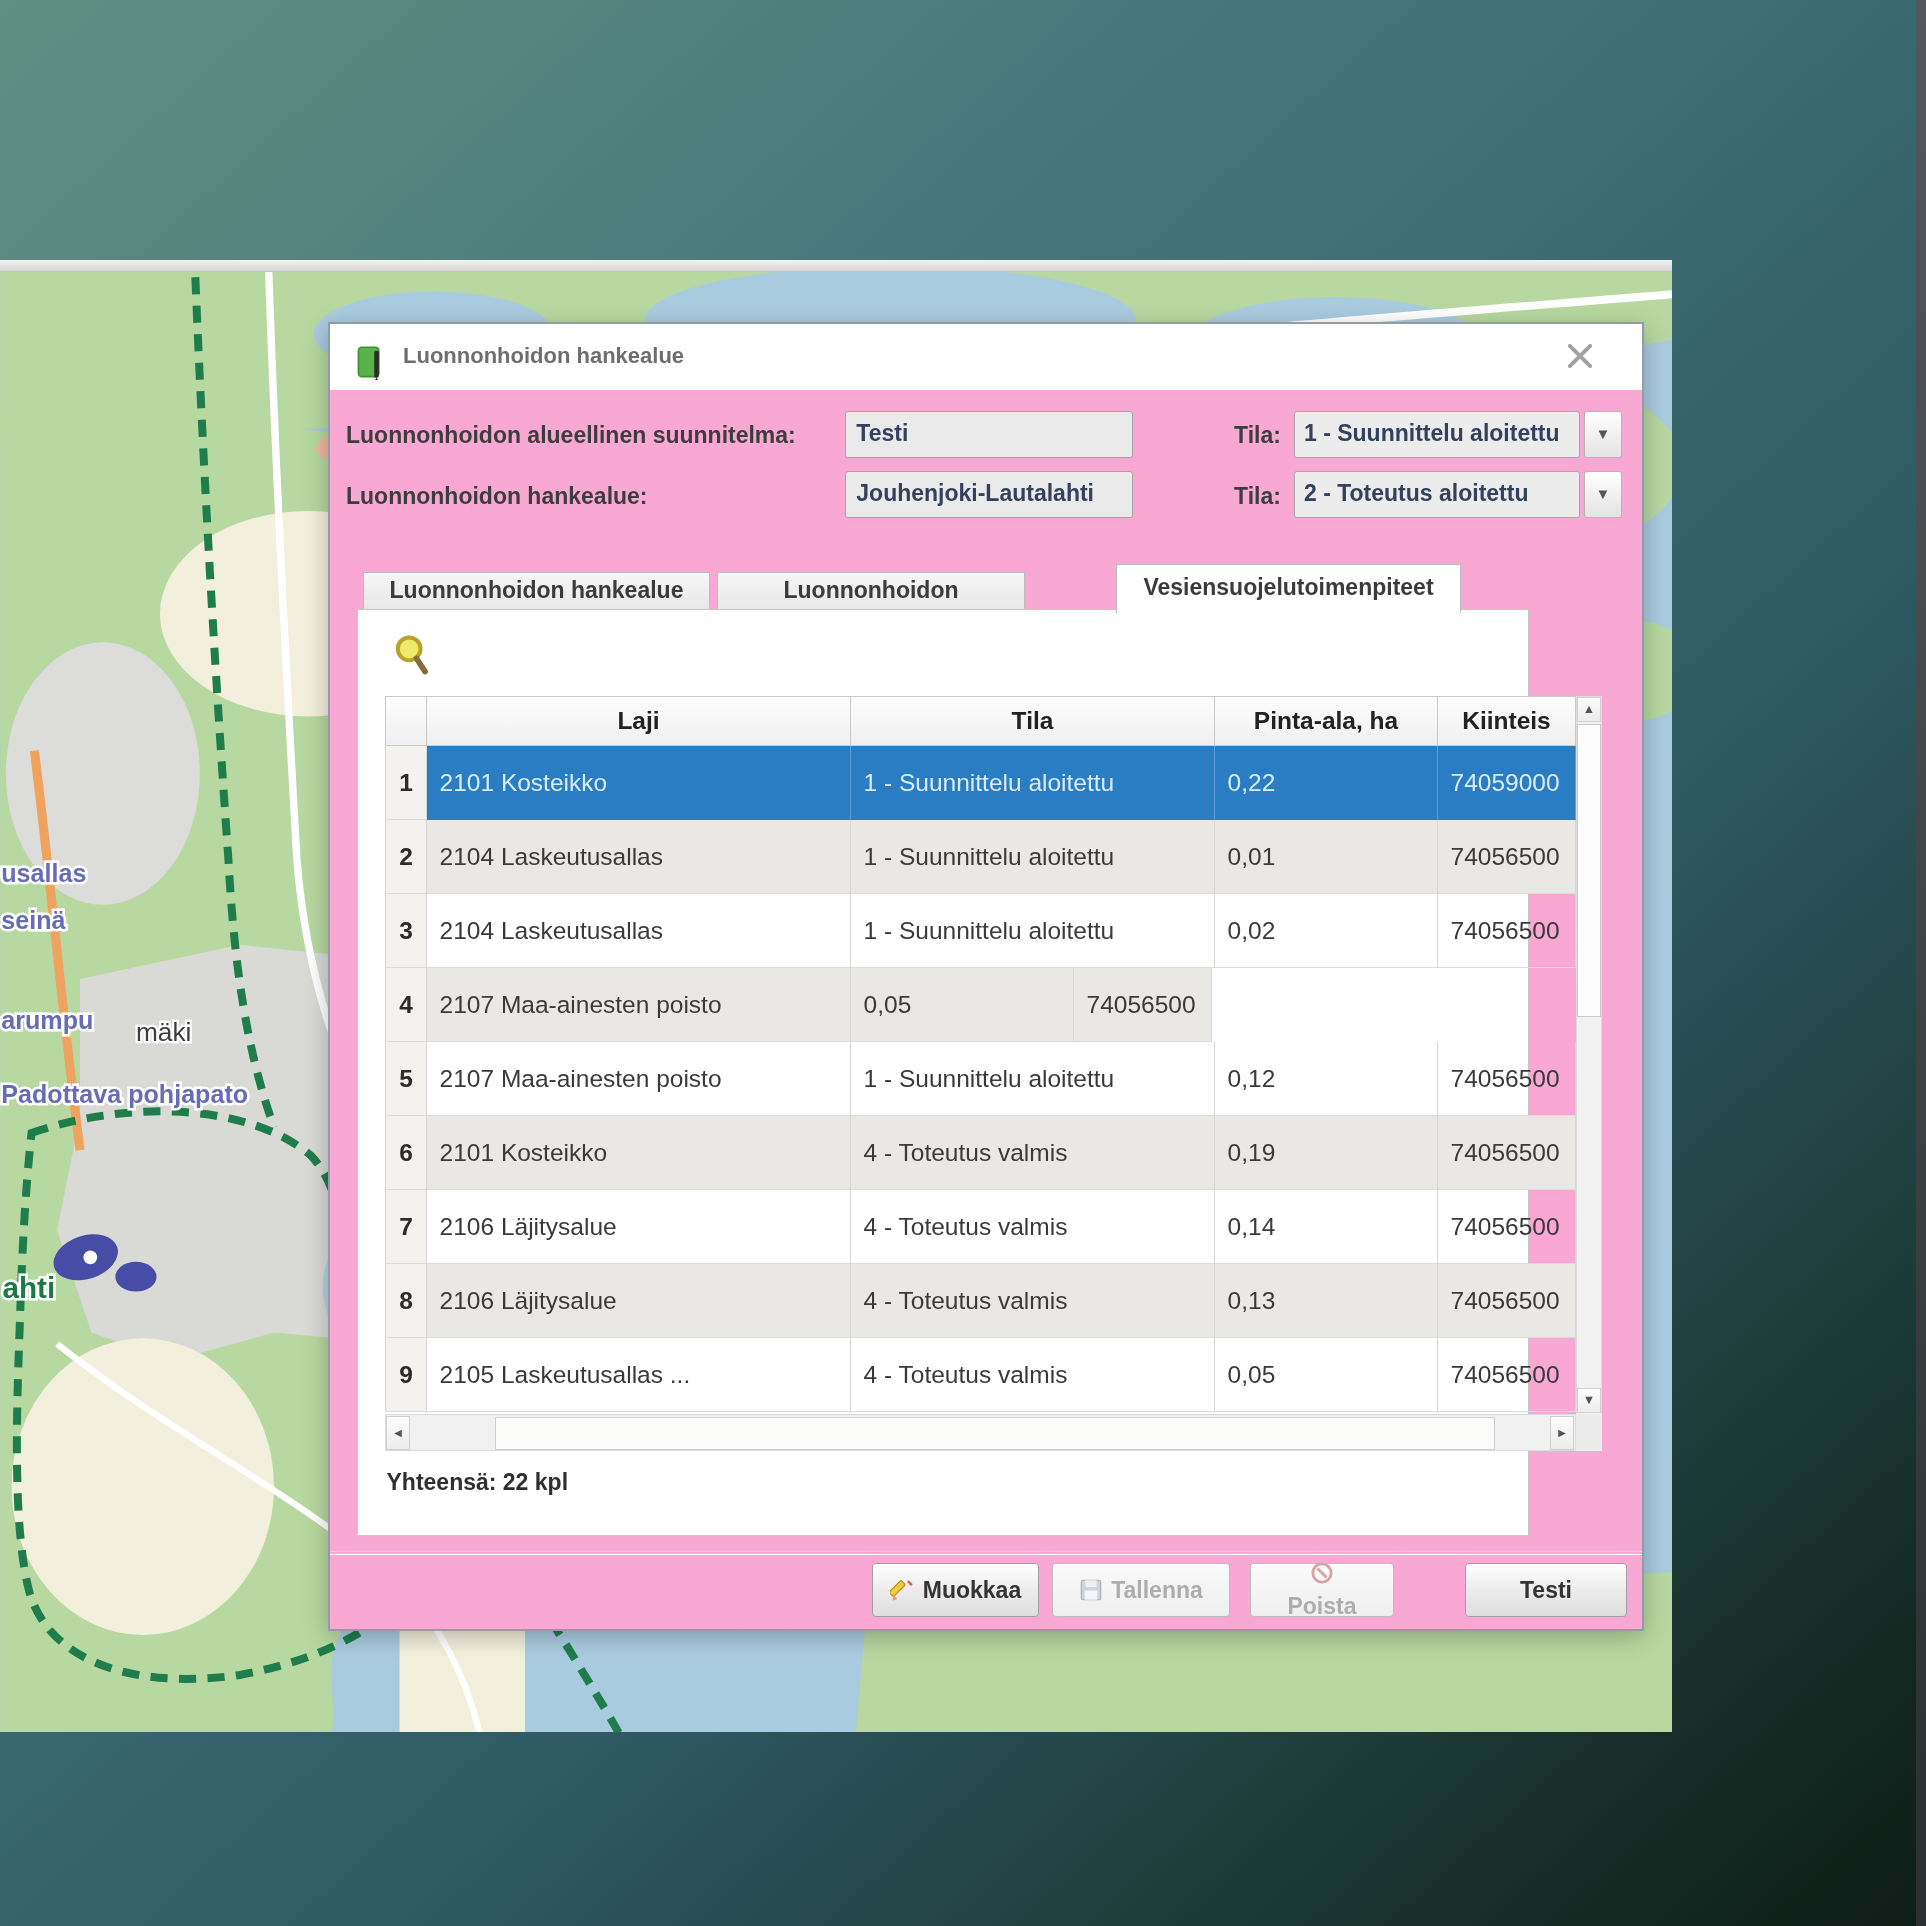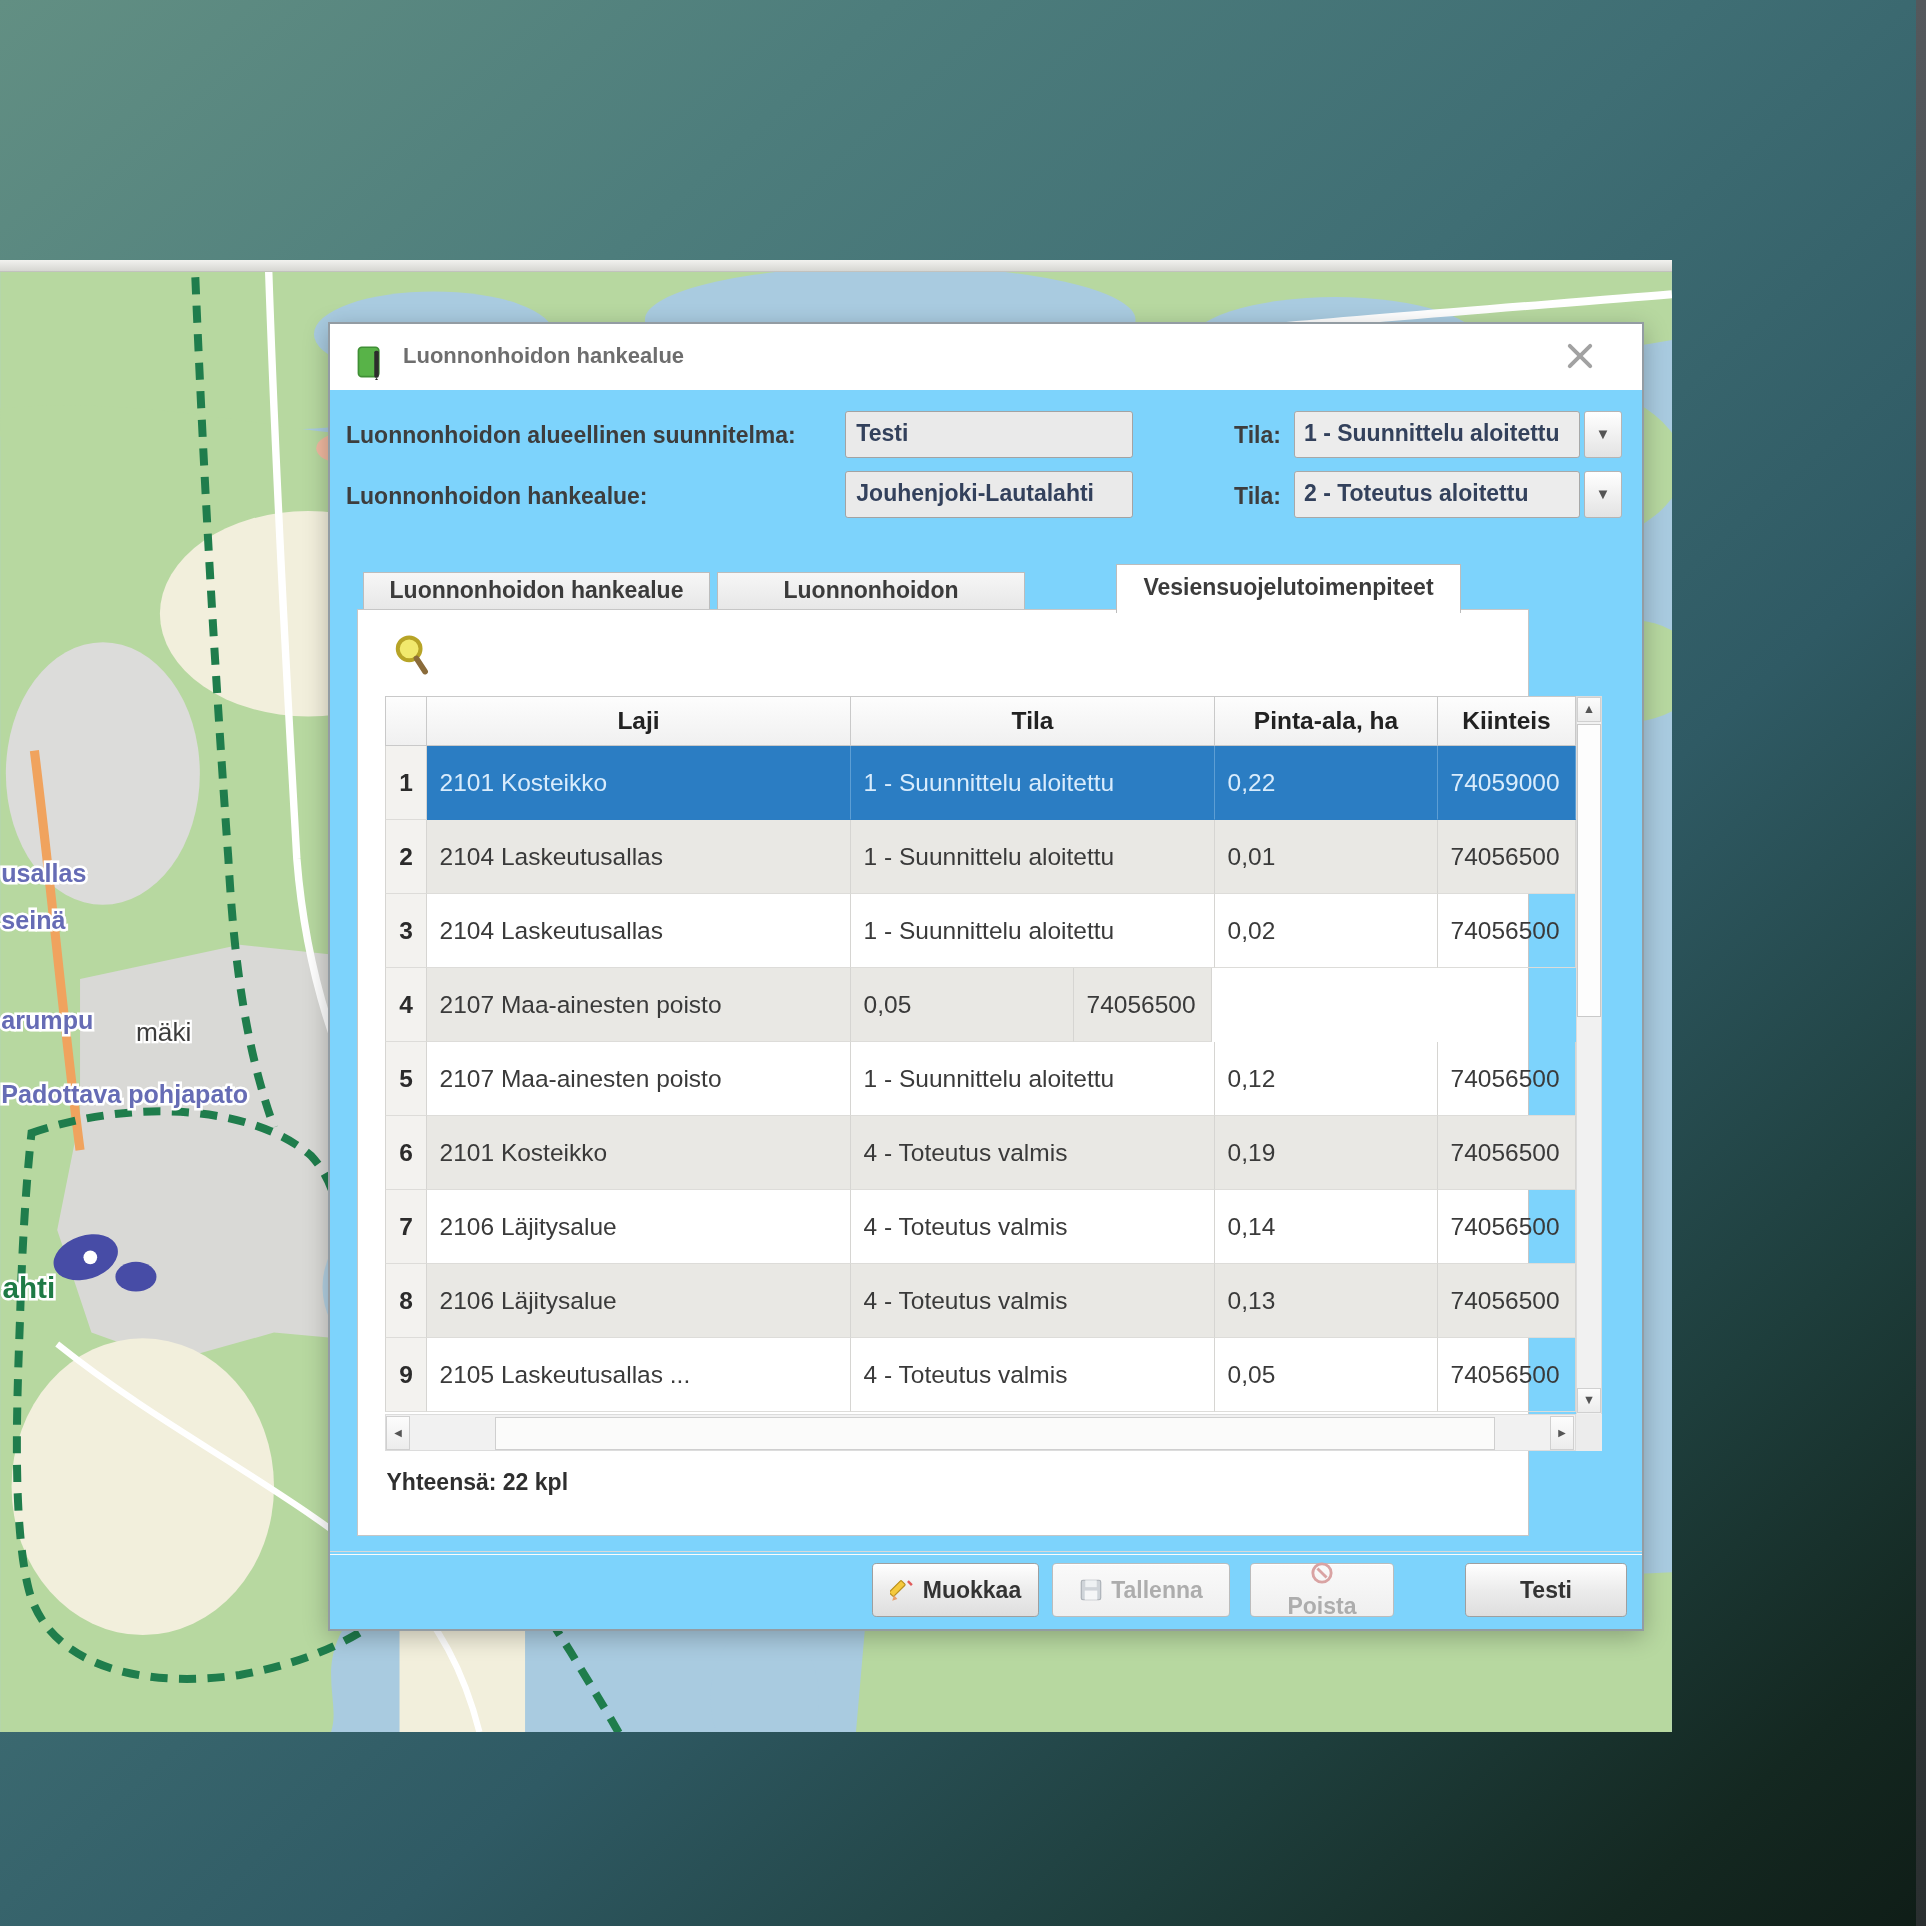--- a/index.html
+++ b/index.html
@@ -13,21 +13,21 @@
   
   .map{position:absolute;left:0;top:260px;width:1672px;height:1472px;background:#a9cbe0;overflow:hidden;}
   .map-toolbar{position:absolute;left:0;top:0;width:100%;height:11.4px;
     background:linear-gradient(#f2f2ef,#d6d6d2);border-bottom:0.6px solid #c2c2be;z-index:3;}
   .map svg{position:absolute;left:0;top:0;}
   .map-label-blue{font:700 44px "Liberation Sans",sans-serif;fill:#666cb5;stroke:#ffffff;stroke-width:9px;paint-order:stroke;}
   .map-label-black{font:500 46px "Liberation Sans",sans-serif;fill:#3d3d3d;stroke:#ffffff;stroke-width:8px;paint-order:stroke;}
   .map-label-green{font:700 52px "Liberation Sans",sans-serif;fill:#1e7a45;stroke:#ffffff;stroke-width:9px;paint-order:stroke;}
   
   .dialog{position:absolute;left:328px;top:322px;width:1316px;height:1309px;
-    background:#7dd3fc;border:2.3px solid #939ca3;box-sizing:border-box;
+    background:#f9a8d4;border:2.3px solid #939ca3;box-sizing:border-box;
     box-shadow:0 5.7px 23px rgba(0,0,0,.25);z-index:10;}
   .titlebar{position:absolute;left:0;top:0;width:100%;height:66px;background:#ffffff;}
   .title-icon{position:absolute;left:27px;top:20.5px;width:30px;height:35px;}
   .title-text{position:absolute;left:73px;top:19.4px;font-size:22px;font-weight:600;color:#6e6e6e;}
   .close-btn{position:absolute;right:45px;top:15px;width:34px;height:34px;cursor:pointer;}
   .close-btn svg{width:100%;height:100%;}
   
   .form-label{position:absolute;left:16px;font-size:23px;font-weight:600;color:#3d3d3d;}
   .tila-label{position:absolute;left:904px;font-size:23px;font-weight:600;color:#3d3d3d;}
   .field{position:absolute;left:515px;width:288px;height:47px;background:#eaeaea;

